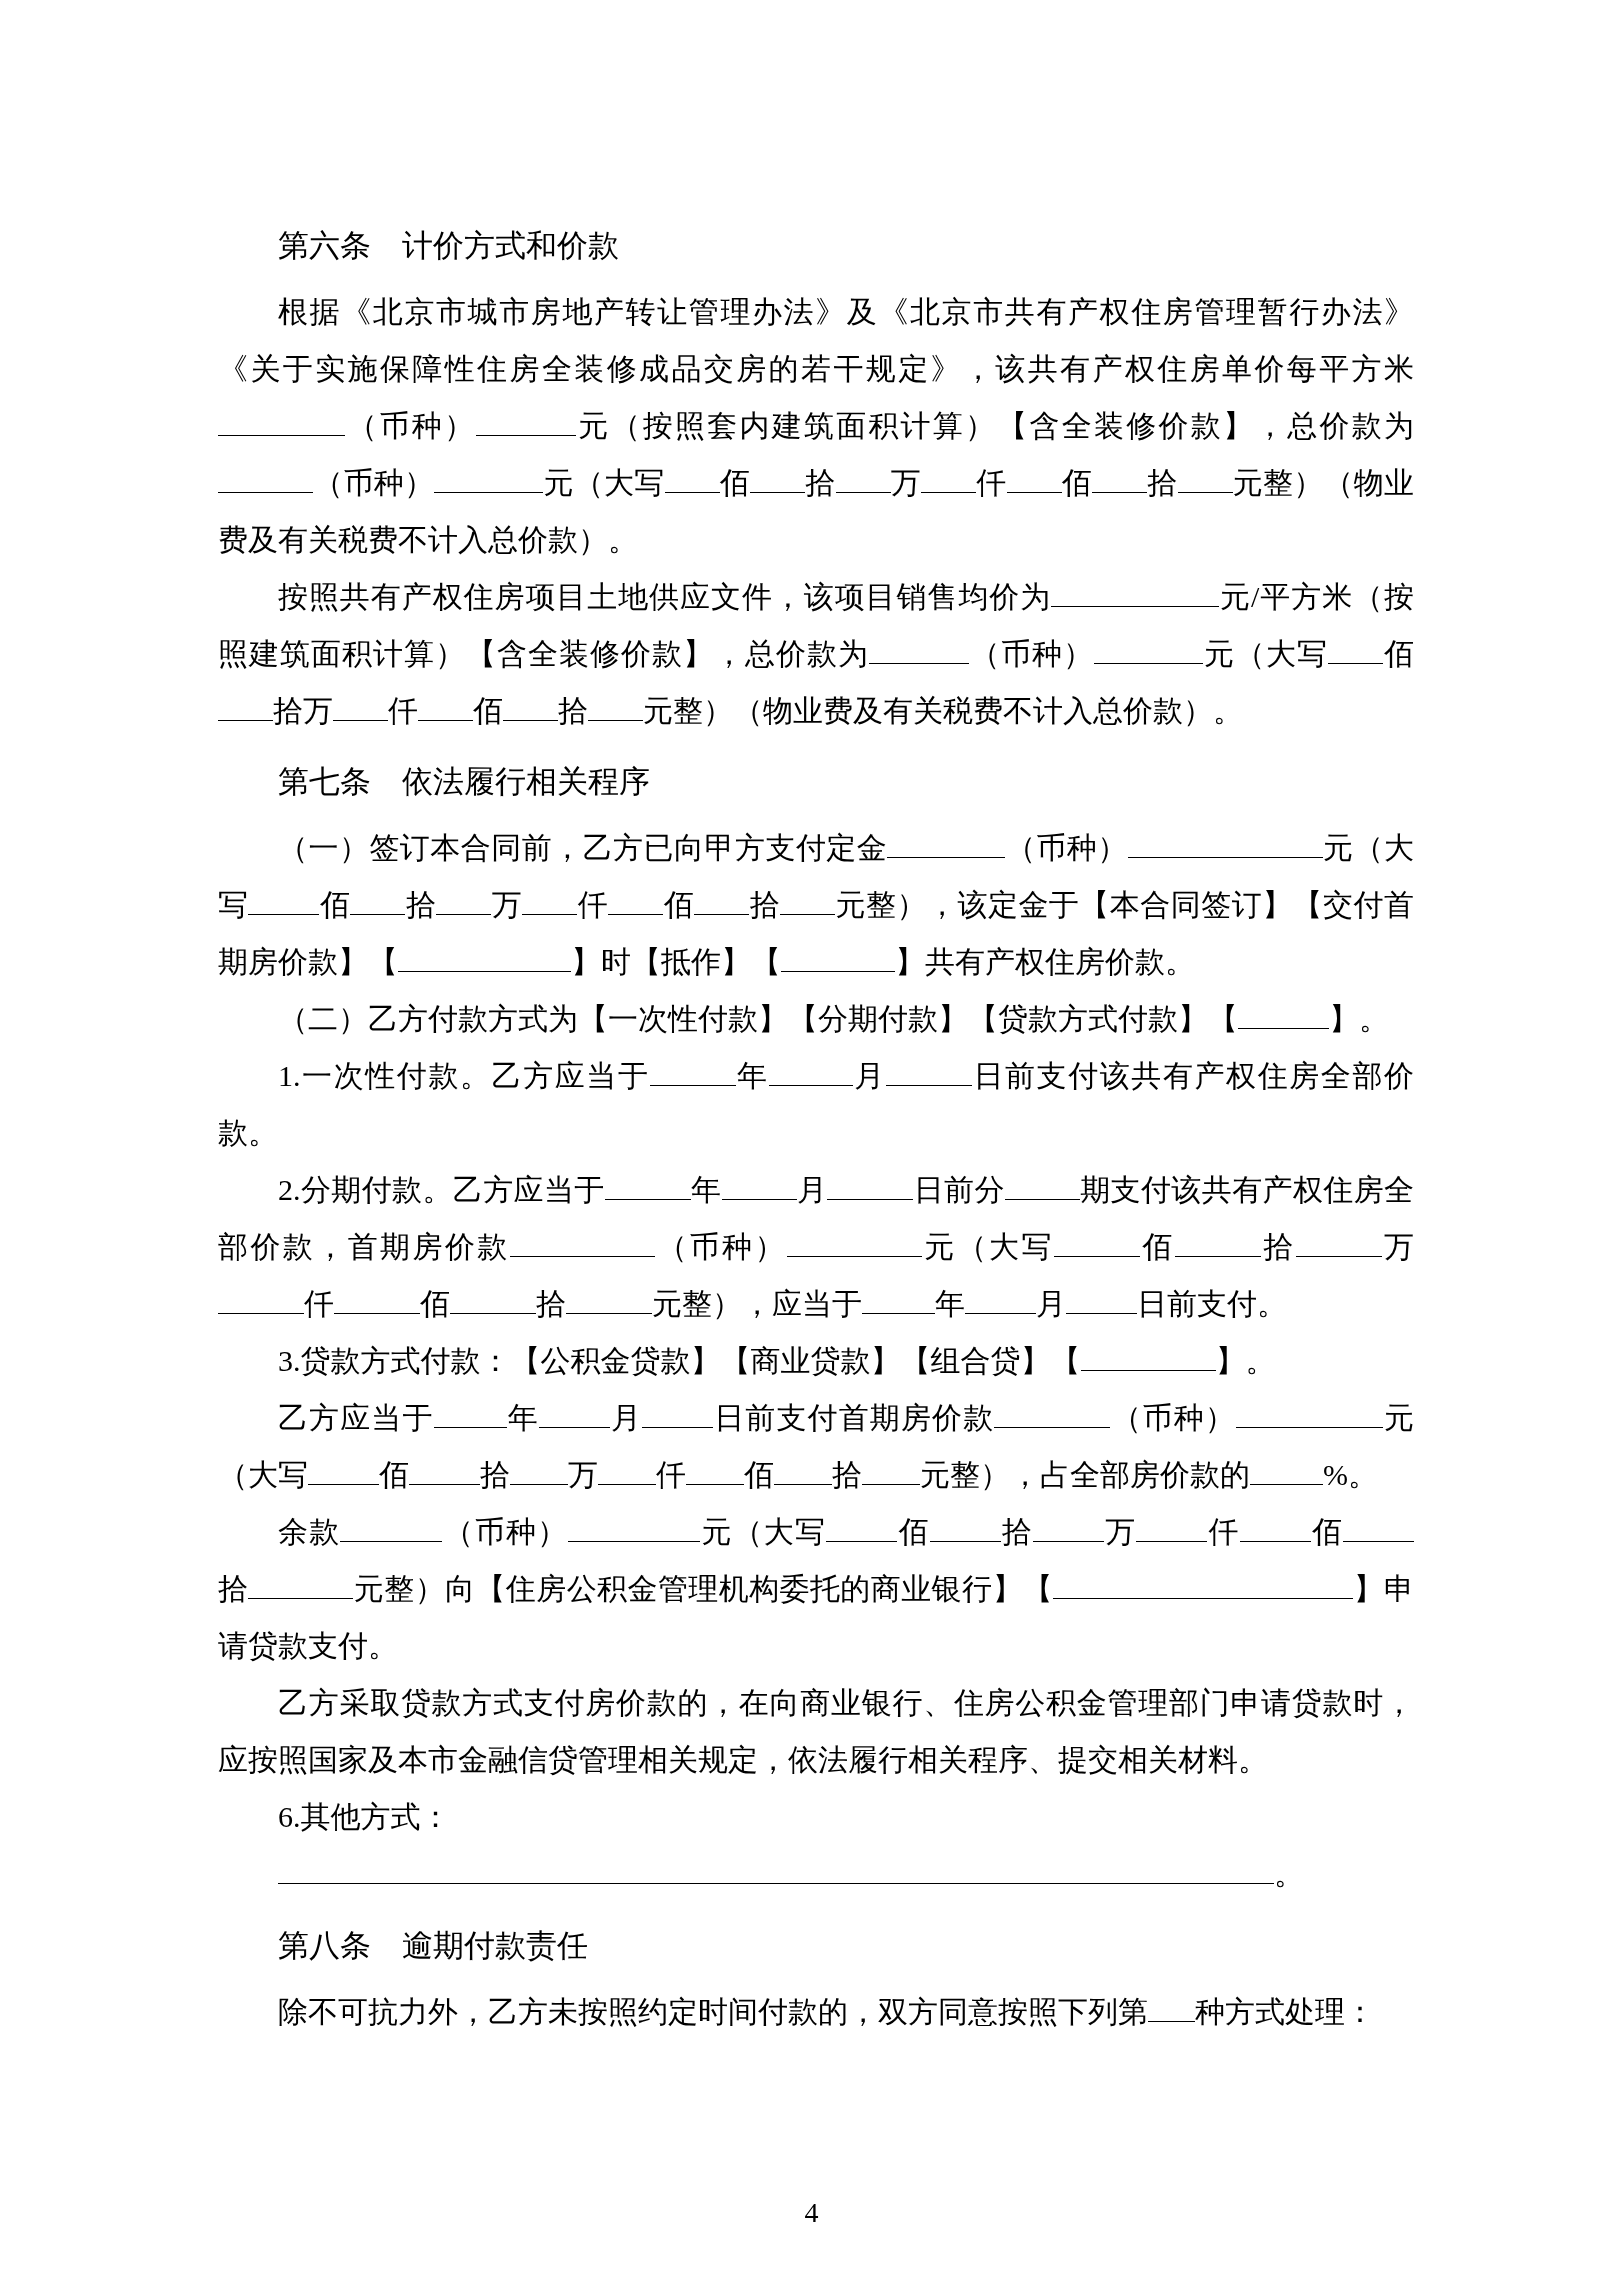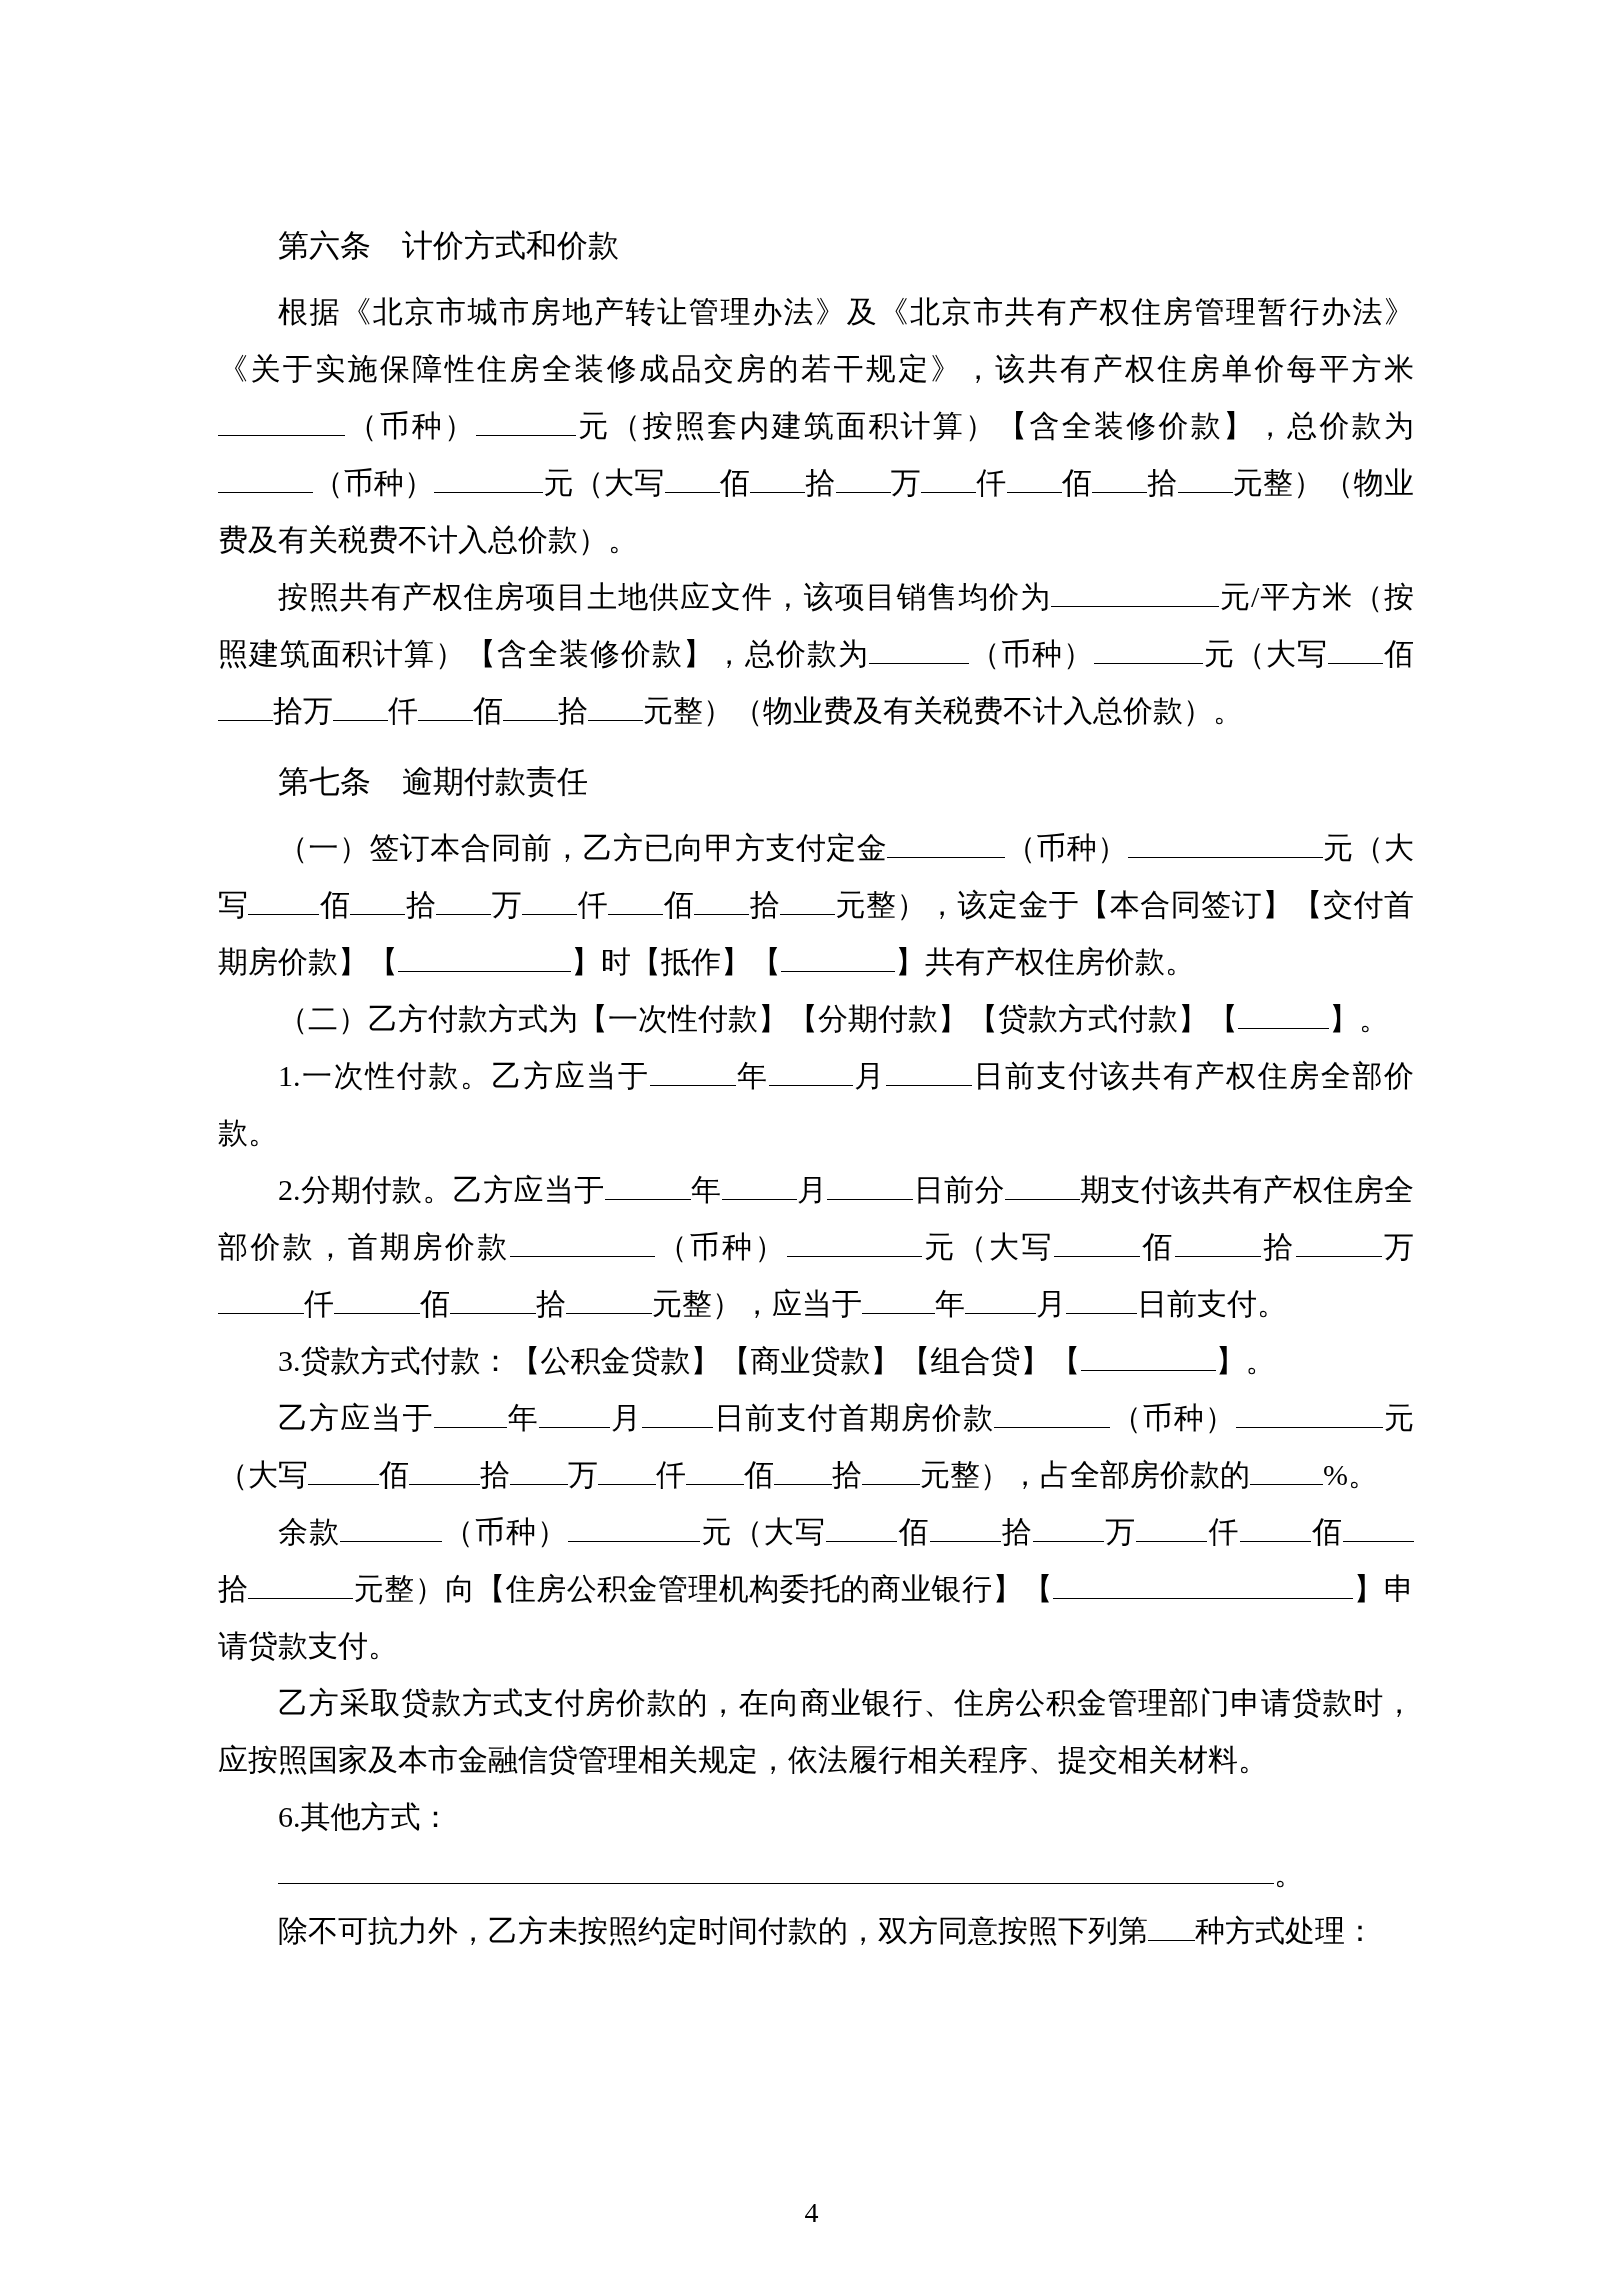--- a/index.html
+++ b/index.html
@@ -49,28 +49,29 @@
     }
   </style>
 </head>
 <body>
 
 <div class="page">
   <main class="doc">
       <p class="block heading">第六条　计价方式和价款</p>
       <p class="block paragraph">根据《北京市城市房地产转让管理办法》及《北京市共有产权住房管理暂行办法》《关于实施保障性住房全装修成品交房的若干规定》，该共有产权住房单价每平方米<span class="blank" style="width: 127px;"></span>（币种）<span class="blank" style="width: 100px;"></span>元（按照套内建筑面积计算）【含全装修价款】，总价款为<span class="blank" style="width: 95px;"></span>（币种）<span class="blank" style="width: 109px;"></span>元（大写<span class="blank" style="width: 55px;"></span>佰<span class="blank" style="width: 55px;"></span>拾<span class="blank" style="width: 55px;"></span>万<span class="blank" style="width: 55px;"></span>仟<span class="blank" style="width: 55px;"></span>佰<span class="blank" style="width: 55px;"></span>拾<span class="blank" style="width: 55px;"></span>元整）（物业费及有关税费不计入总价款）。</p>
       <p class="block paragraph">按照共有产权住房项目土地供应文件，该项目销售均价为<span class="blank" style="width: 168px;"></span>元/平方米（按照建筑面积计算）【含全装修价款】，总价款为<span class="blank" style="width: 100px;"></span>（币种）<span class="blank" style="width: 109px;"></span>元（大写<span class="blank" style="width: 55px;"></span>佰<span class="blank" style="width: 55px;"></span>拾万<span class="blank" style="width: 55px;"></span>仟<span class="blank" style="width: 55px;"></span>佰<span class="blank" style="width: 55px;"></span>拾<span class="blank" style="width: 55px;"></span>元整）（物业费及有关税费不计入总价款）。</p>
-      <p class="block heading">第七条　逾期付款责任</p>
+      <p class="block heading">第七条　依法履行相关程序</p>
       <p class="block paragraph">（一）签订本合同前，乙方已向甲方支付定金<span class="blank" style="width: 118px;"></span>（币种）<span class="blank" style="width: 195px;"></span>元（大写<span class="blank" style="width: 71px;"></span>佰<span class="blank" style="width: 55px;"></span>拾<span class="blank" style="width: 55px;"></span>万<span class="blank" style="width: 55px;"></span>仟<span class="blank" style="width: 55px;"></span>佰<span class="blank" style="width: 55px;"></span>拾<span class="blank" style="width: 55px;"></span>元整），该定金于【本合同签订】【交付首期房价款】【<span class="blank" style="width: 173px;"></span>】时【抵作】【<span class="blank" style="width: 114px;"></span>】共有产权住房价款。</p>
       <p class="block paragraph">（二）乙方付款方式为【一次性付款】【分期付款】【贷款方式付款】【<span class="blank" style="width: 91px;"></span>】。</p>
       <p class="block paragraph">1.一次性付款。乙方应当于<span class="blank" style="width: 86px;"></span>年<span class="blank" style="width: 84px;"></span>月<span class="blank" style="width: 86px;"></span>日前支付该共有产权住房全部价款。</p>
       <p class="block paragraph">2.分期付款。乙方应当于<span class="blank" style="width: 86px;"></span>年<span class="blank" style="width: 75px;"></span>月<span class="blank" style="width: 86px;"></span>日前分<span class="blank" style="width: 75px;"></span>期支付该共有产权住房全部价款，首期房价款<span class="blank" style="width: 145px;"></span>（币种）<span class="blank" style="width: 135px;"></span>元（大写<span class="blank" style="width: 86px;"></span>佰<span class="blank" style="width: 86px;"></span>拾<span class="blank" style="width: 86px;"></span>万<span class="blank" style="width: 86px;"></span>仟<span class="blank" style="width: 86px;"></span>佰<span class="blank" style="width: 86px;"></span>拾<span class="blank" style="width: 86px;"></span>元整），应当于<span class="blank" style="width: 73px;"></span>年<span class="blank" style="width: 71px;"></span>月<span class="blank" style="width: 71px;"></span>日前支付。</p>
       <p class="block paragraph">3.贷款方式付款：【公积金贷款】【商业贷款】【组合贷】【<span class="blank" style="width: 135px;"></span>】。</p>
       <p class="block paragraph">乙方应当于<span class="blank" style="width: 73px;"></span>年<span class="blank" style="width: 71px;"></span>月<span class="blank" style="width: 71px;"></span>日前支付首期房价款<span class="blank" style="width: 116px;"></span>（币种）<span class="blank" style="width: 147px;"></span>元（大写<span class="blank" style="width: 71px;"></span>佰<span class="blank" style="width: 71px;"></span>拾<span class="blank" style="width: 58px;"></span>万<span class="blank" style="width: 58px;"></span>仟<span class="blank" style="width: 58px;"></span>佰<span class="blank" style="width: 58px;"></span>拾<span class="blank" style="width: 58px;"></span>元整），占全部房价款的<span class="blank" style="width: 73px;"></span>%。</p>
       <p class="block paragraph">余款<span class="blank" style="width: 102px;"></span>（币种）<span class="blank" style="width: 132px;"></span>元（大写<span class="blank" style="width: 71px;"></span>佰<span class="blank" style="width: 71px;"></span>拾<span class="blank" style="width: 71px;"></span>万<span class="blank" style="width: 71px;"></span>仟<span class="blank" style="width: 71px;"></span>佰<span class="blank" style="width: 71px;"></span>拾<span class="blank" style="width: 105px;"></span>元整）向【住房公积金管理机构委托的商业银行】【<span class="blank" style="width: 300px;"></span>】申请贷款支付。</p>
       <p class="block paragraph">乙方采取贷款方式支付房价款的，在向商业银行、住房公积金管理部门申请贷款时，应按照国家及本市金融信贷管理相关规定，依法履行相关程序、提交相关材料。</p>
       <p class="block paragraph">6.其他方式：</p>
       <p class="block blank-line"><span class="blank" style="width: 996px;"></span>。</p>
+      <p class="block heading">第八条　逾期付款责任</p>
       <p class="block paragraph">除不可抗力外，乙方未按照约定时间付款的，双方同意按照下列第<span class="blank" style="width: 47px;"></span>种方式处理：</p>
     </main>
   <div class="page-number">4</div>
 </div>
 
 
 </body></html>

